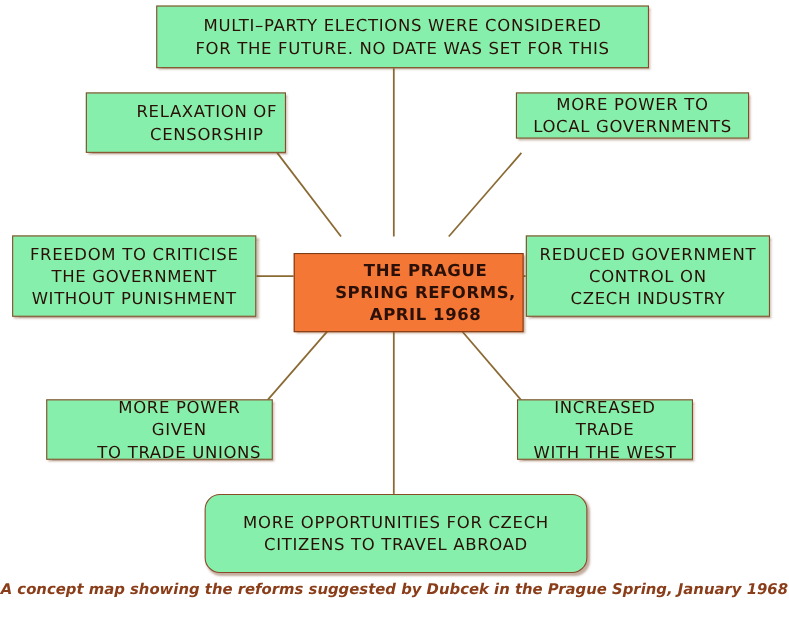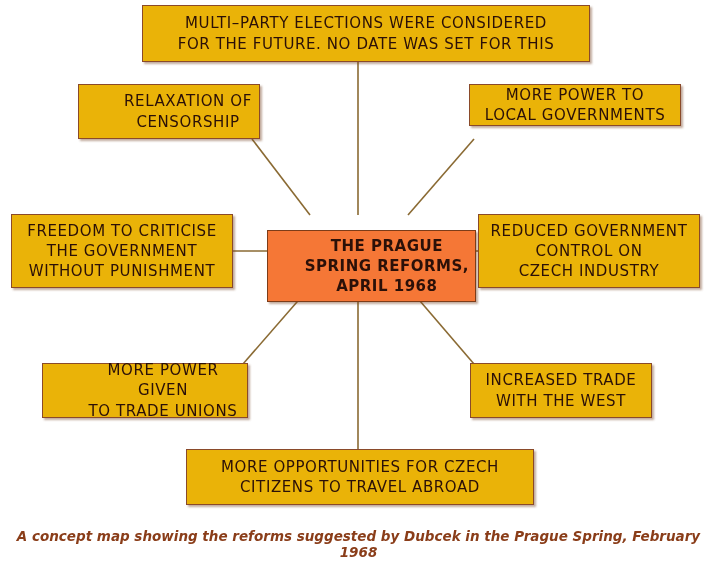--- a/index.html
+++ b/index.html
@@ -26,21 +26,21 @@
     position: absolute;
     left: 0; top: 0;
     width: 717px;
     height: 574px;
     pointer-events: none;
   }
 
   .node {
     position: absolute;
     box-sizing: border-box;
-    background: #eab308;
+    background: #86efac;
     border: 1px solid #8a4a2a;
     box-shadow: 2px 2px 2px rgba(120,70,40,0.45);
     display: flex;
     align-items: center;
     justify-content: center;
     text-align: center;
     color: #2b1008;
     font-family: "DejaVu Sans", sans-serif;
     font-size: 15px;
     letter-spacing: 0.6px;
@@ -64,22 +64,22 @@
   }
 
   
   #node-top        { left: 142px; top: 5px;   width: 448px; height: 57px; }
   #node-top-left   { left: 78px;  top: 84px;  width: 182px; height: 55px; padding-left: 38px; }
   #node-top-right  { left: 469px; top: 84px;  width: 212px; height: 42px; }
   #node-left       { left: 11px;  top: 214px; width: 222px; height: 74px; justify-content: center; }
   #node-center     { left: 267px; top: 230px; width: 209px; height: 72px; justify-content: flex-end; }
   #node-right      { left: 478px; top: 214px; width: 222px; height: 74px; text-align: center; }
   #node-bot-left   { left: 42px;  top: 363px; width: 206px; height: 55px; padding-left: 36px; }
-  #node-bot-right  { left: 470px; top: 363px; width: 182px; height: 55px; }
-  #node-bottom     { left: 186px; top: 449px; width: 348px; height: 56px; }
+  #node-bot-right  { left: 470px; top: 363px; width: 160px; height: 55px; }
+  #node-bottom     { left: 186px; top: 449px; width: 348px; height: 72px; border-radius: 14px; }
 
   #caption {
     position: absolute;
     left: 0;
     top: 528px;
     width: 717px;
     text-align: center;
     color: #8a3d19;
     font-family: "DejaVu Sans", sans-serif;
     font-style: italic;
@@ -156,15 +156,15 @@
   <div class="node" id="node-bot-right">
     <span class="label">INCREASED TRADE
 WITH THE WEST</span>
   </div>
 
   <div class="node" id="node-bottom">
     <span class="label">MORE OPPORTUNITIES FOR CZECH
 CITIZENS TO TRAVEL ABROAD</span>
   </div>
 
-  <div id="caption">A concept map showing the reforms suggested by Dubcek in the Prague Spring, February 1968</div>
+  <div id="caption">A concept map showing the reforms suggested by Dubcek in the Prague Spring, January 1968</div>
 
 </div>
 
 </body></html>

